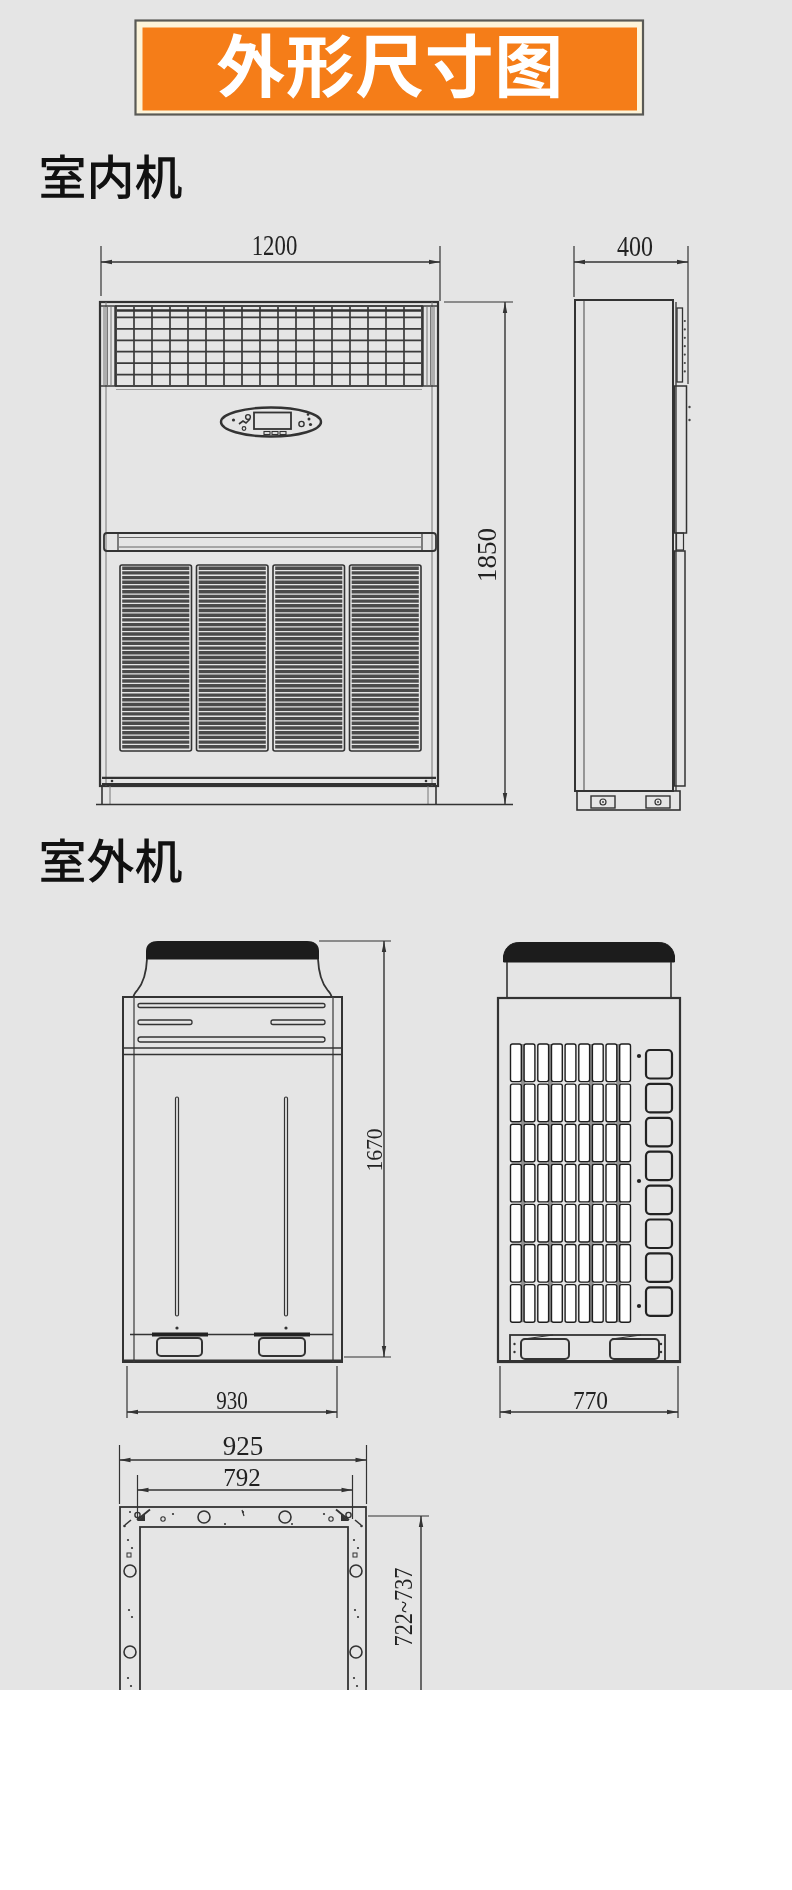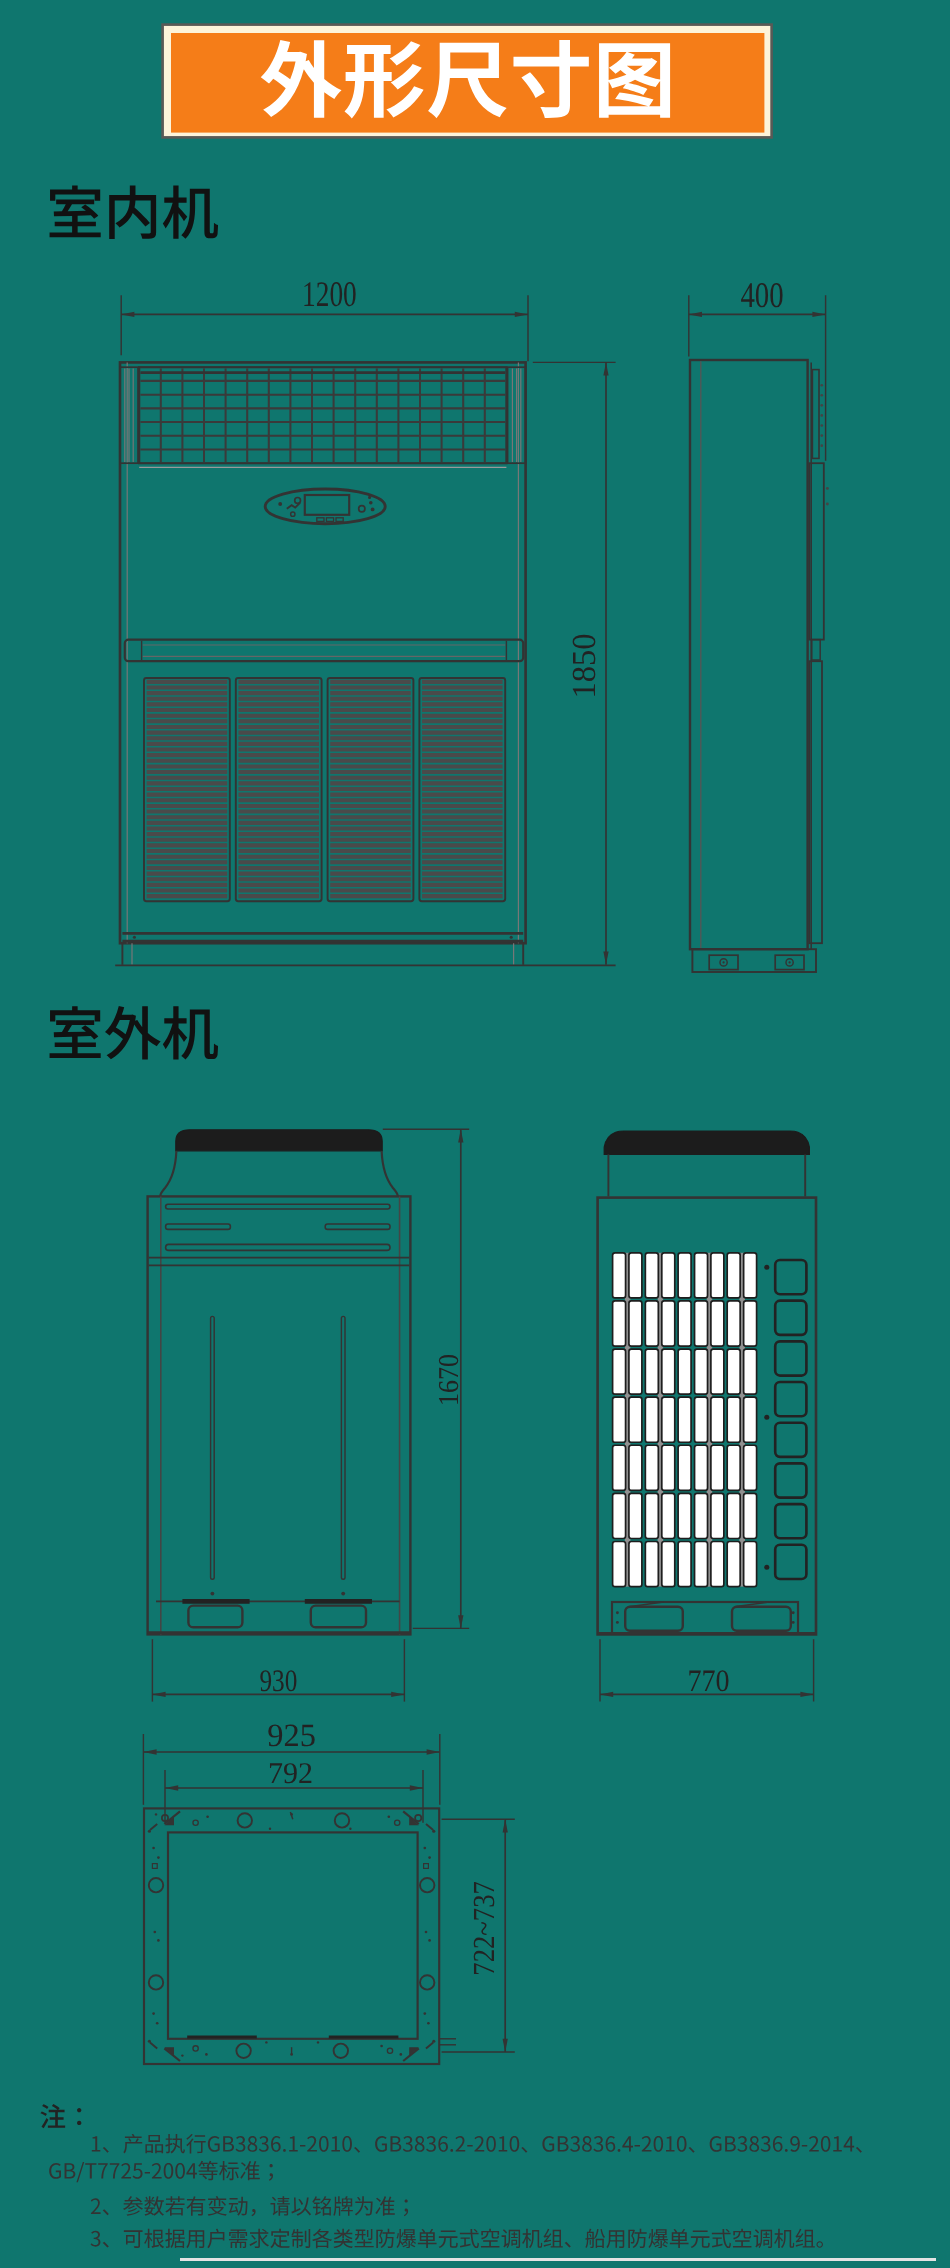--- a/index.html
+++ b/index.html
@@ -1,15 +1,15 @@
 <!DOCTYPE html>
 <html><head><meta charset="utf-8"><style>
 html,body{margin:0;padding:0;background:#fff;}
 body{font-family:"Liberation Sans",sans-serif;}
-#page{position:relative;width:792px;height:1890px;background:#0f766e;overflow:hidden;}
+#page{position:relative;width:792px;height:1690px;background:#e5e5e5;overflow:hidden;}
 </style></head><body>
 <div id="page">
 <svg width="792" height="1890" viewBox="0 0 792 1890">
 
 <g>
 <rect x="135.5" y="20.5" width="507.5" height="94" stroke="#5a5a56" stroke-width="2.2" fill="#fdf4da"></rect>
 <rect x="142.5" y="27.5" width="494.5" height="83" stroke="none" stroke-width="1" fill="#f57d18"></rect>
 </g>
 
 <path d="M236.1 51.3H246.3C245.2 56.7 243.7 61.6 241.8 66.1C239.1 63.8 235.4 61.3 232.0 59.3C233.4 56.7 234.8 54.1 236.1 51.3ZM257.3 50.1 254.7 51.1C255.1 49.2 255.4 47.1 255.8 45.0L250.3 43.1L248.9 43.4H239.3C240.3 40.7 241.1 37.9 241.8 35.0L233.6 33.3C230.5 45.8 224.9 57.4 217.3 64.3C219.3 65.5 222.7 68.3 224.2 69.6C225.4 68.4 226.6 67.0 227.7 65.6C231.4 68.0 235.4 71.0 238.1 73.5C233.3 81.5 226.9 87.4 219.3 91.4C221.4 92.7 224.5 95.8 225.9 97.6C238.3 90.6 247.9 77.3 253.2 57.7C255.6 61.6 258.5 65.4 261.6 68.9V98.1H270.2V76.9C272.9 79.0 275.7 80.9 278.6 82.4C280.0 80.2 282.7 76.9 284.6 75.2C279.5 73.0 274.6 69.7 270.2 65.9V33.6H261.6V56.7C259.9 54.6 258.5 52.3 257.3 50.1Z M342.5 34.4C338.6 40.0 331.0 45.6 324.7 48.7C326.7 50.3 329.2 52.8 330.5 54.6C337.6 50.5 345.2 44.4 350.3 37.6ZM343.9 53.4C339.8 59.3 332.1 65.2 325.6 68.7C327.7 70.3 330.0 72.7 331.4 74.5C338.5 70.1 346.2 63.6 351.5 56.5ZM345.1 71.8C340.4 80.3 331.3 87.3 322.0 91.3C324.1 93.1 326.5 95.9 327.8 98.0C338.0 92.8 347.1 84.9 353.0 74.8ZM311.6 45.1V60.0H303.7V45.1ZM288.0 60.0V67.6H295.9C295.5 76.8 293.8 85.9 287.1 93.0C289.0 94.3 291.9 97.0 293.2 98.7C301.4 90.2 303.3 79.0 303.6 67.6H311.6V98.1H319.7V67.6H326.4V60.0H319.7V45.1H325.5V37.4H289.2V45.1H296.0V60.0Z M366.4 35.7V56.3C366.4 67.4 365.7 82.5 356.7 92.6C358.6 93.7 362.4 96.8 363.7 98.5C371.5 89.7 374.1 76.4 374.9 65.1H389.6C394.1 81.2 401.6 92.4 416.5 97.7C417.7 95.3 420.2 91.7 422.2 90.0C409.3 86.1 401.9 77.2 398.2 65.1H415.8V35.7ZM375.2 43.8H407.1V57.0H375.2V56.3Z M434.5 64.6C439.2 69.8 444.4 77.0 446.3 81.7L454.0 76.9C451.8 72.0 446.3 65.2 441.7 60.3ZM466.1 33.4V47.2H427.9V55.5H466.1V87.2C466.1 88.8 465.5 89.4 463.8 89.4C461.9 89.4 456.1 89.4 450.3 89.2C451.7 91.6 453.5 95.8 454.0 98.3C461.3 98.4 466.9 98.1 470.4 96.7C473.7 95.3 475.0 92.9 475.0 87.3V55.5H490.7V47.2H475.0V33.4Z M499.2 36.0V98.2H507.2V95.7H550.1V98.2H558.4V36.0ZM512.6 82.4C521.9 83.4 533.2 86.1 540.1 88.5H507.2V67.9C508.3 69.6 509.6 71.9 510.1 73.5C513.9 72.6 517.7 71.4 521.5 70.0L519.0 73.6C524.7 74.8 532.1 77.2 536.1 79.2L539.5 74.1C535.6 72.3 529.1 70.3 523.6 69.2C525.4 68.3 527.4 67.5 529.2 66.5C534.5 69.2 540.4 71.3 546.4 72.6C547.2 71.1 548.7 69.0 550.1 67.4V88.5H541.0L544.6 82.9C537.4 80.5 525.8 78.0 516.3 77.0ZM522.1 43.4C518.8 48.5 513.0 53.4 507.4 56.5C509.0 57.7 511.6 60.1 512.9 61.5C514.3 60.6 515.6 59.6 517.1 58.4C518.6 59.8 520.3 61.1 522.0 62.3C517.3 64.2 512.1 65.7 507.2 66.7V43.4ZM522.9 43.4H550.1V66.3C545.3 65.4 540.5 64.1 536.1 62.5C540.8 59.2 544.8 55.4 547.7 51.2L543.0 48.4L541.9 48.7H526.7C527.5 47.7 528.3 46.6 529.0 45.6ZM528.9 59.2C526.4 57.8 524.2 56.4 522.3 54.8H535.6C533.7 56.4 531.4 57.8 528.9 59.2Z" fill="#ffffff"></path>

